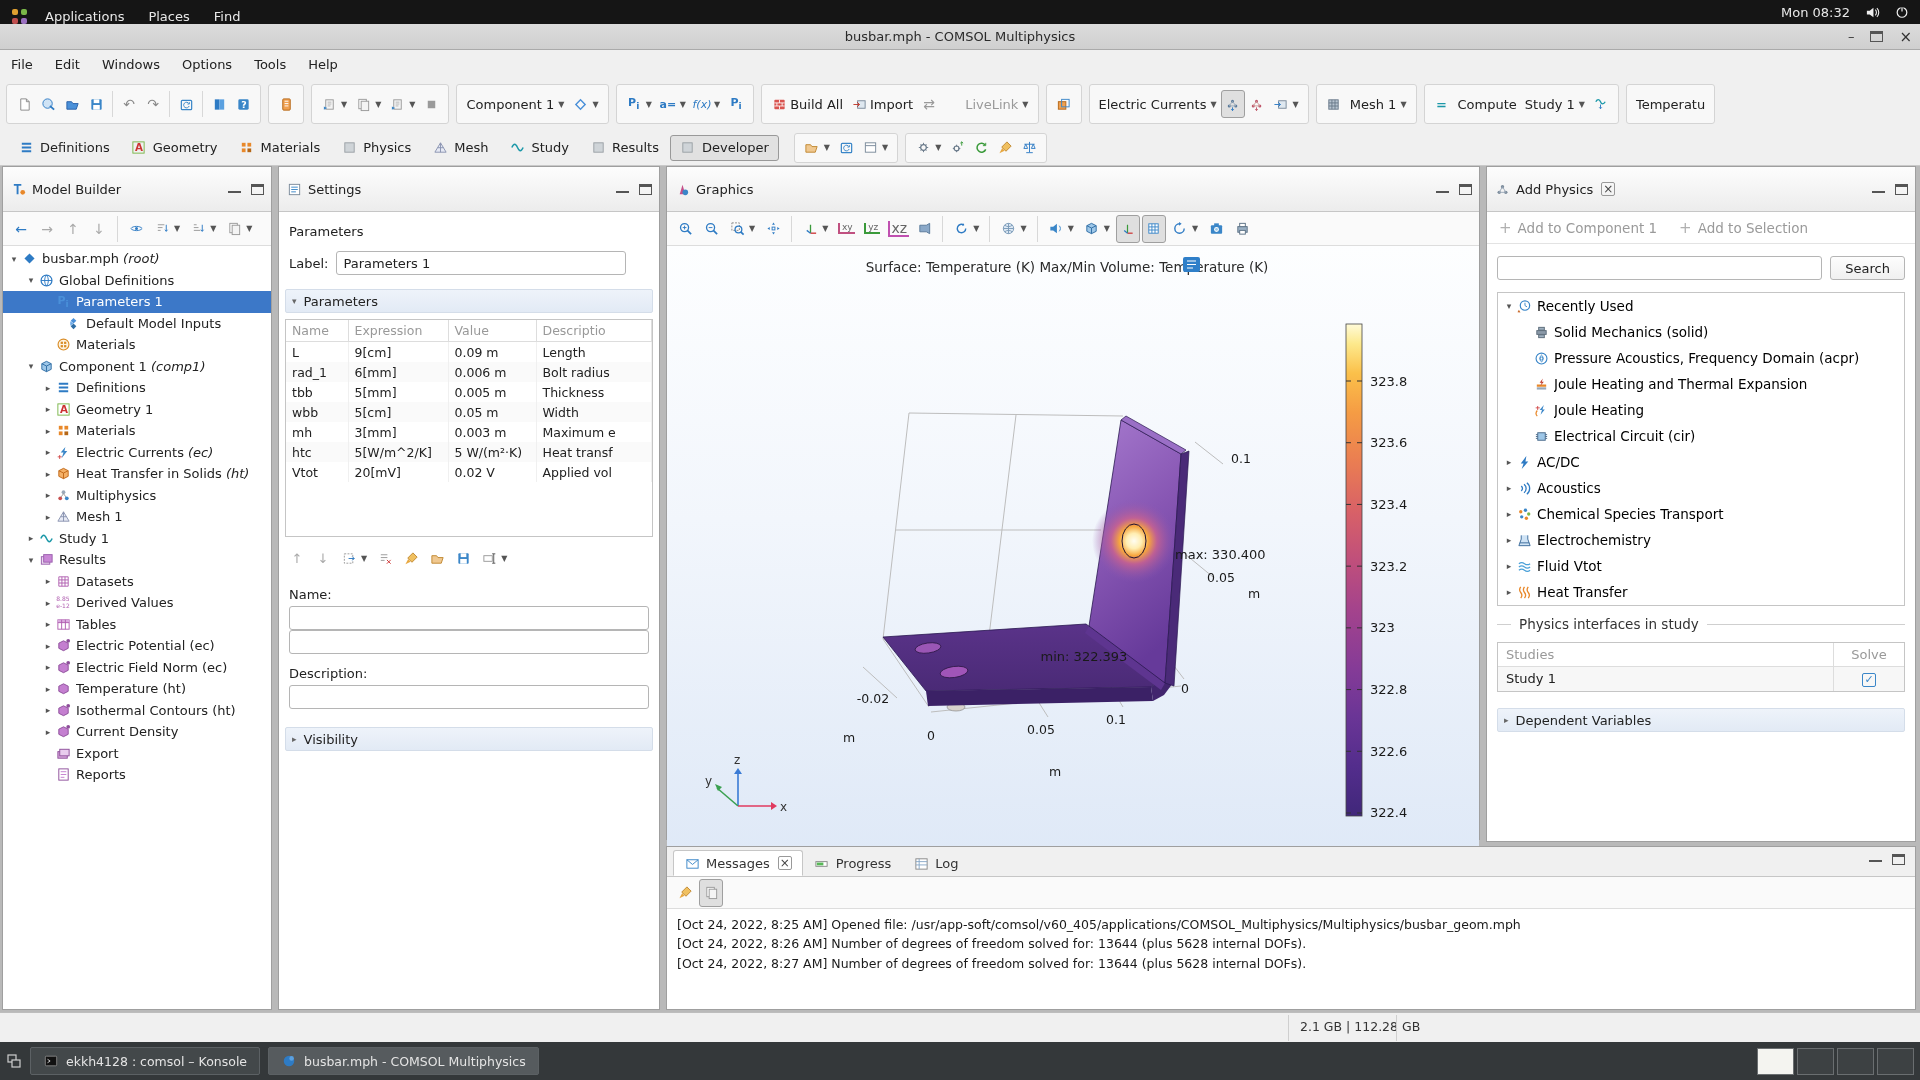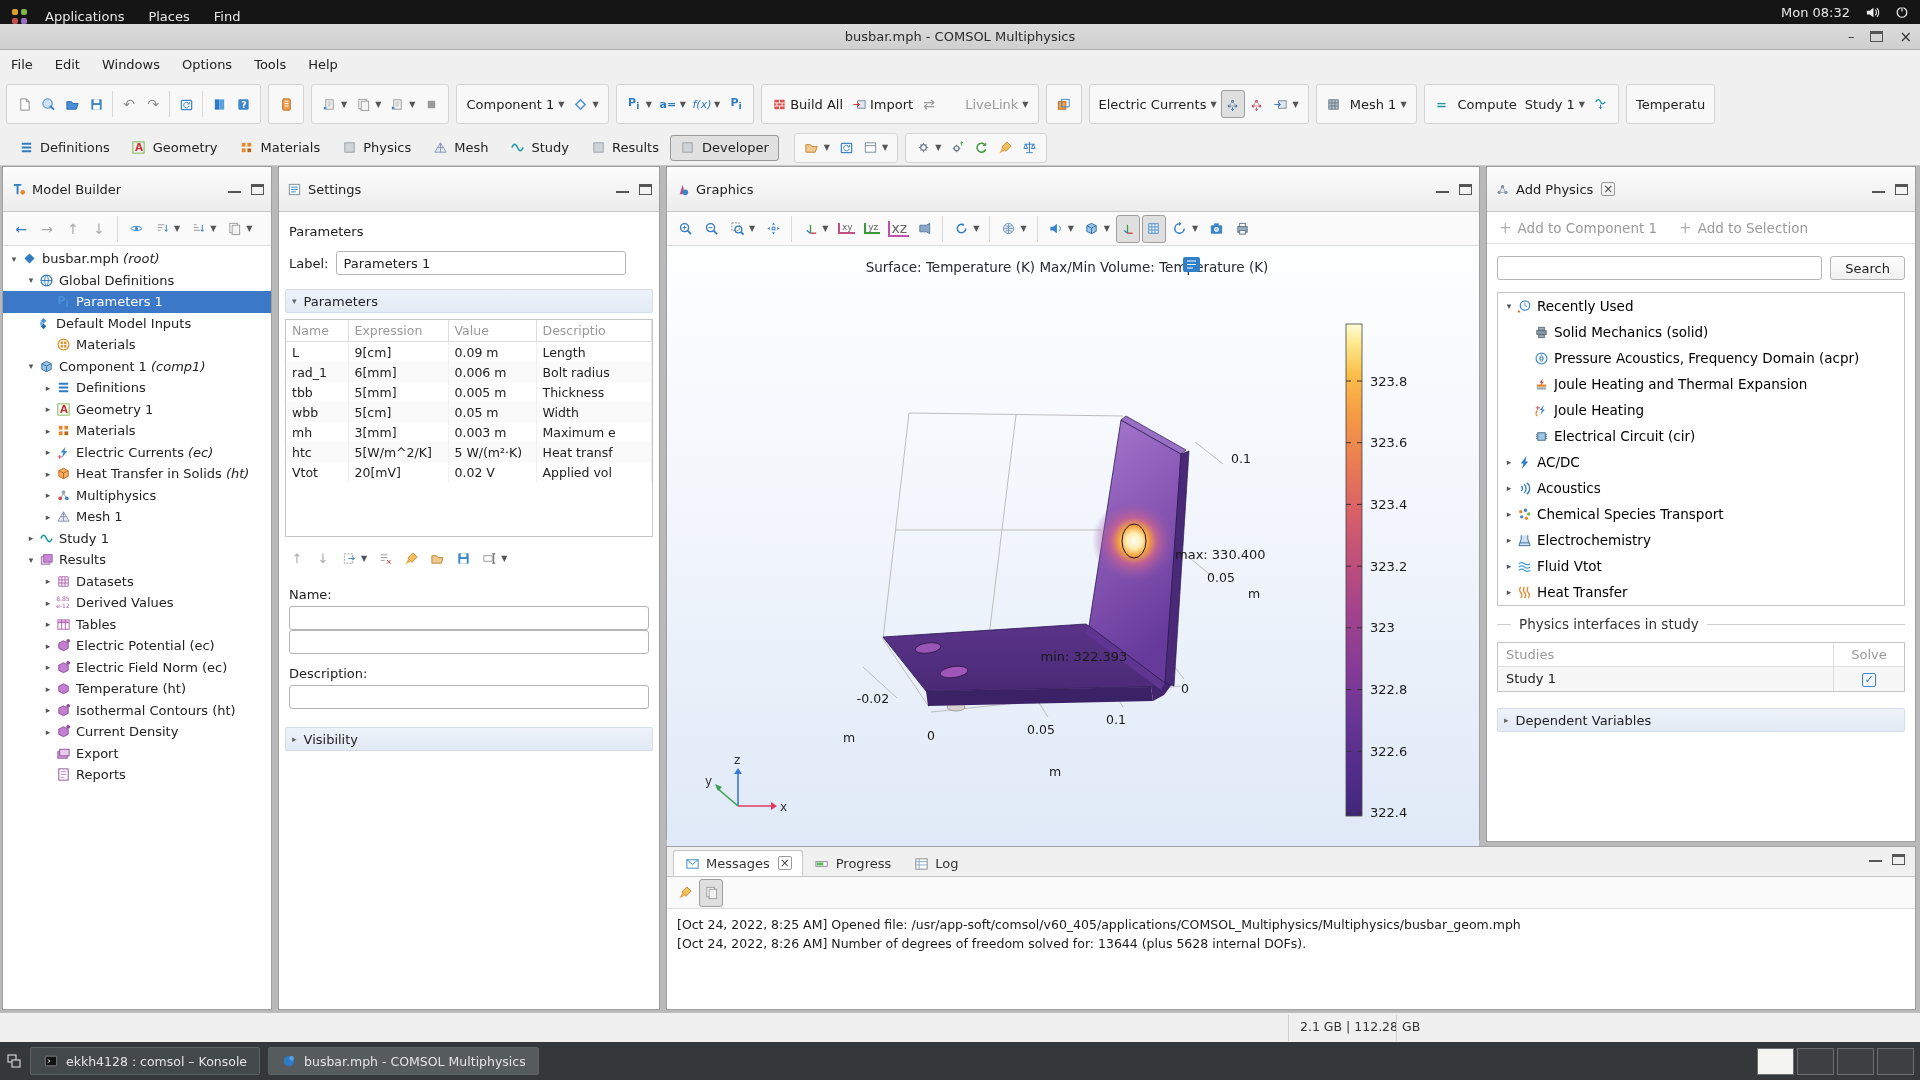--- a/index.html
+++ b/index.html
@@ -662,21 +662,21 @@
           </span>
           <span class="tlbl">Global Definitions</span>
         </div>
         <div class="trow sel" style="padding-left: 38px;">
           <span class="tarr"></span>
           <span class="ic">
             <b class="ticn" style="color:#4a90d9;font-size:11px">P<sub>i</sub></b>
           </span>
           <span class="tlbl">Parameters 1</span>
         </div>
-        <div class="trow" style="padding-left: 18px; align-items: center;">
+        <div class="trow" style="padding-left: 48px; align-items: center;">
           <span class="tarr"></span>
           <span class="ic">
             <svg viewBox="0 0 16 16" width="15" height="15">
               <path d="M8 2l3 3-3 3-3-3z" fill="#4a90d9"></path>
               <path d="M8 8l3 3-3 3-3-3z" fill="#2e6da4"></path>
               <path d="M4.5 5.5L8 8l-3.5 2.5z" fill="#6aa8e8"></path>
             </svg>
           </span>
           <span class="tlbl">Default Model Inputs</span>
         </div>
@@ -1578,20 +1578,21 @@
             <svg viewBox="0 0 16 16" width="15" height="15">
               <rect x="3" y="2.5" width="8" height="10" fill="#fff" stroke="#999"></rect>
               <rect x="5.5" y="4.5" width="8" height="10" fill="#f4f4f4" stroke="#999"></rect>
             </svg>
           </span>
         </span>
       </div>
     <div id="loglines">
         <div>[Oct 24, 2022, 8:25 AM] Opened file: /usr/app-soft/comsol/v60_405/applications/COMSOL_Multiphysics/Multiphysics/busbar_geom.mph</div>
         <div>[Oct 24, 2022, 8:26 AM] Number of degrees of freedom solved for: 13644 (plus 5628 internal DOFs).</div>
+        <div>[Oct 24, 2022, 8:27 AM] Number of degrees of freedom solved for: 13644 (plus 5628 internal DOFs).</div>
       </div>
   </div>
 </div>
 
 <div class="abs" id="statusbar">
   <span class="sep" style="left:1288px;"></span>
   <span class="mem">2.1 GB | 112.28 GB</span>
   <span class="sep" style="left:1396px;"></span>
 </div>
 

